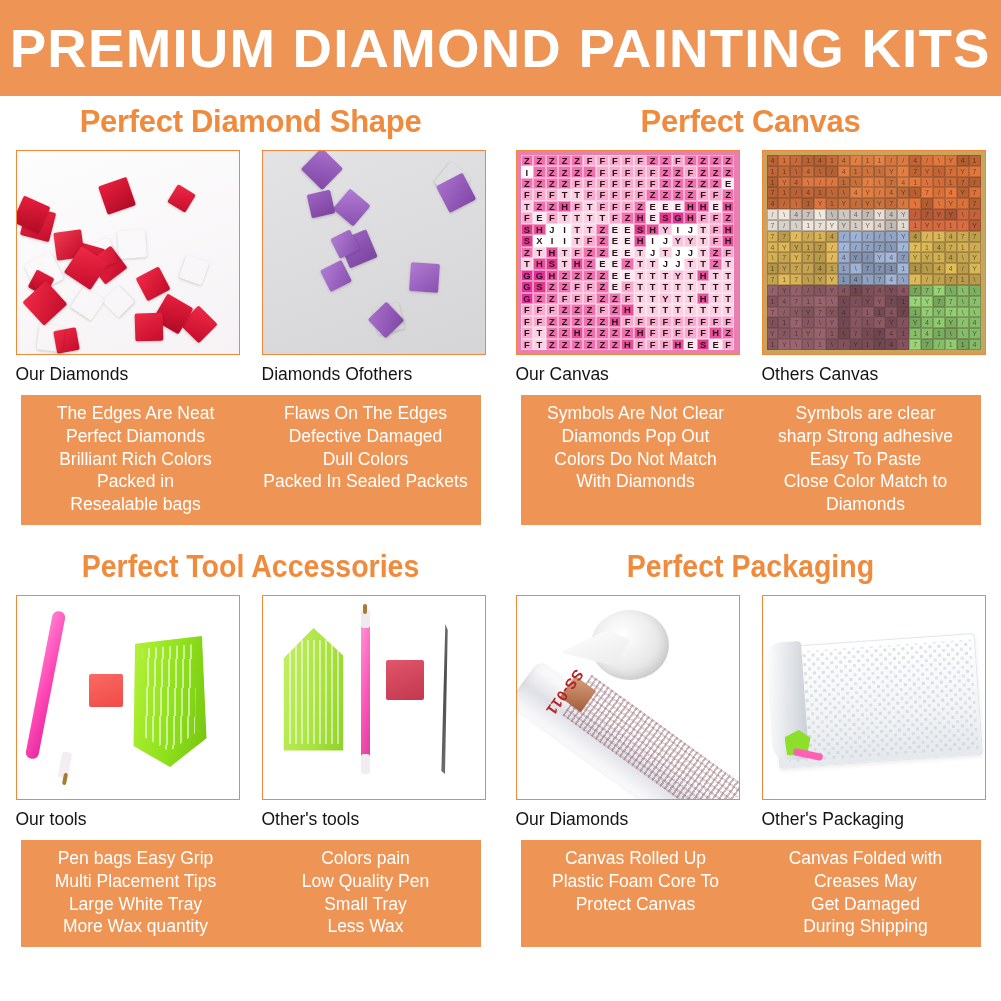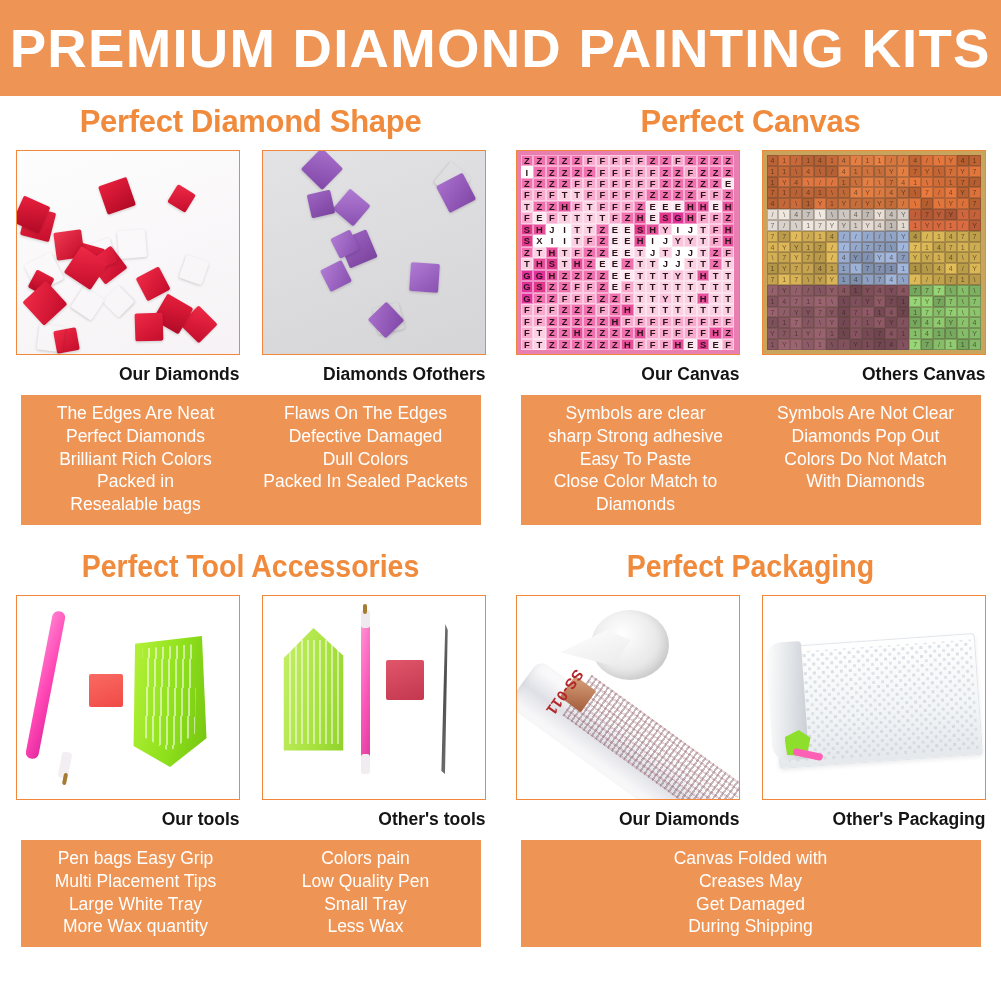--- a/index.html
+++ b/index.html
@@ -46,23 +46,23 @@
   .cell { width: 224px; }
 
   .photo {
     width: 224px; height: 205px;
     border: 1.5px solid #f0873a;
     background: #ffffff;
     position: relative;
     overflow: hidden;
   }
   .caption {
-    text-align: right;
+    text-align: left;
     font-size: 17.5px;
-    font-weight: 700;
+    font-weight: 400;
     color: #141414;
     padding-top: 9px;
     white-space: nowrap;
   }
 
   
   .factbar {
     display: flex;
     background: #ee9455;
     width: 460px;
@@ -830,31 +830,31 @@
                 <span style="background: rgb(134, 191, 106); filter: brightness(0.872064);">1</span>
                 <span style="background: rgb(134, 191, 106); filter: brightness(0.976969);">4</span>
               </div>
           </div>
         </div>
         <div class="caption">Others Canvas</div>
       </div>
     </div>
     <div class="factbar" style="margin:10px auto 0;">
       <div class="factcol">
+          <div>Symbols Are Not Clear</div>
+          <div>Diamonds Pop Out</div>
+          <div>Colors Do Not Match</div>
+          <div>With Diamonds</div>
+        </div>
+      <div class="factcol">
           <div>Symbols are clear</div>
           <div>sharp Strong adhesive</div>
           <div>Easy To Paste</div>
           <div>Close Color Match to</div>
           <div>Diamonds</div>
-        </div>
-      <div class="factcol">
-          <div>Symbols Are Not Clear</div>
-          <div>Diamonds Pop Out</div>
-          <div>Colors Do Not Match</div>
-          <div>With Diamonds</div>
         </div>
     </div>
   </div>
 
   <div class="section" style="left:0px; top:549px; width:501px;">
     <div class="sec-title narrow">Perfect Tool Accessories</div>
     <div class="pair" style="margin-top:10px;">
       <div class="cell">
         <div class="photo">
           <div class="ph-inner">
@@ -954,20 +954,25 @@
                         background:#8ede2c; clip-path:polygon(0% 28%, 55% 0%, 100% 30%, 86% 100%, 10% 96%);"></div>
             <div style="position:absolute; left:30px; top:155px; width:30px; height:7px; transform:rotate(12deg);
                         background:#ff5fb5; border-radius:3px;"></div>
           </div>
         </div>
         <div class="caption">Other's Packaging</div>
       </div>
     </div>
     <div class="factbar" style="margin:10px auto 0;">
       <div class="factcol">
+          <div>Canvas Rolled Up</div>
+          <div>Plastic Foam Core To</div>
+          <div>Protect Canvas</div>
+        </div>
+      <div class="factcol">
           <div>Canvas Folded with</div>
           <div>Creases May</div>
           <div>Get Damaged</div>
           <div>During Shipping</div>
         </div>
     </div>
   </div>
 
 </div>
 

